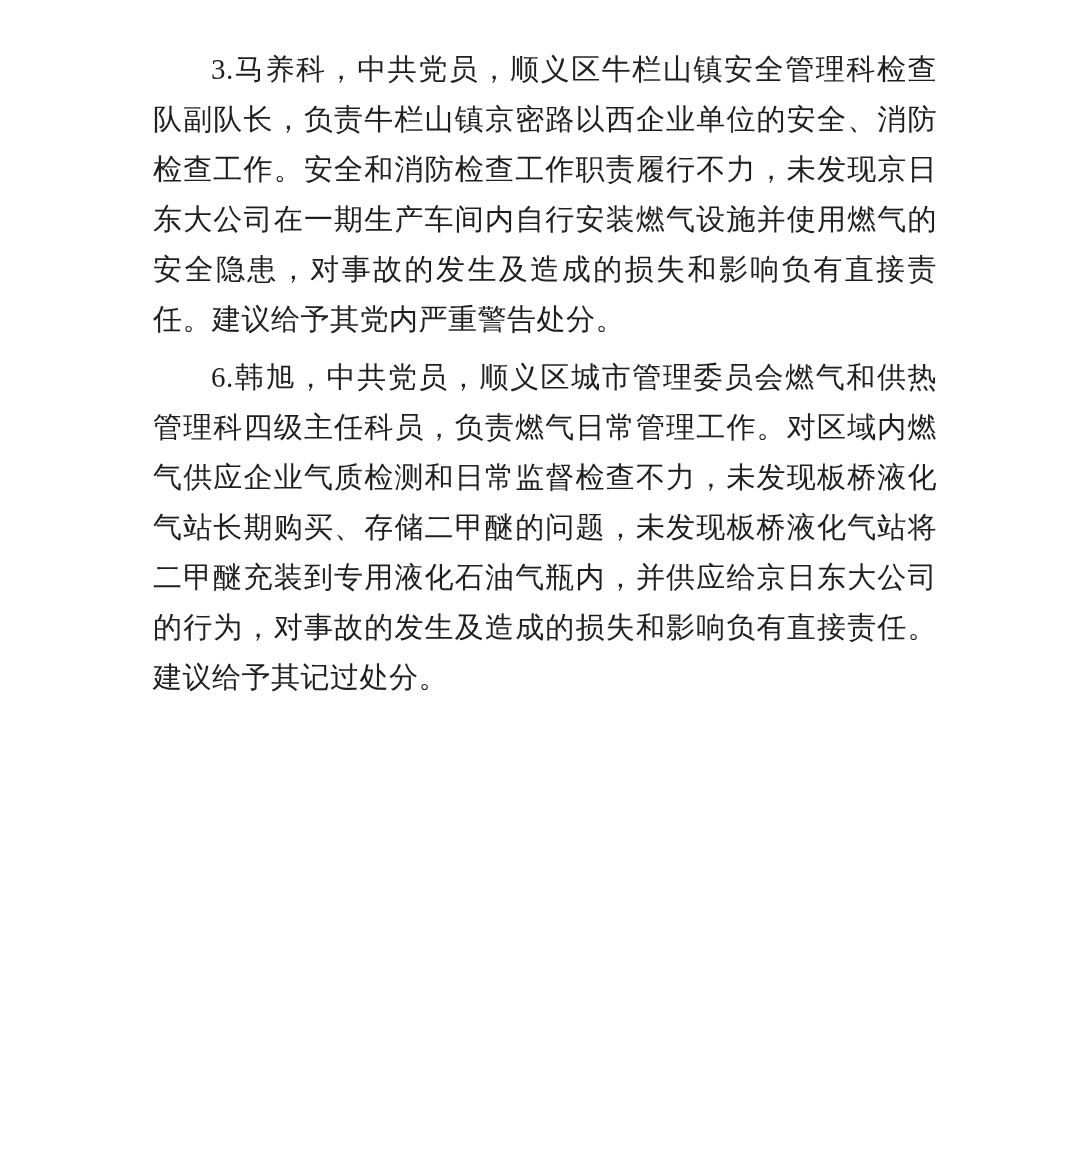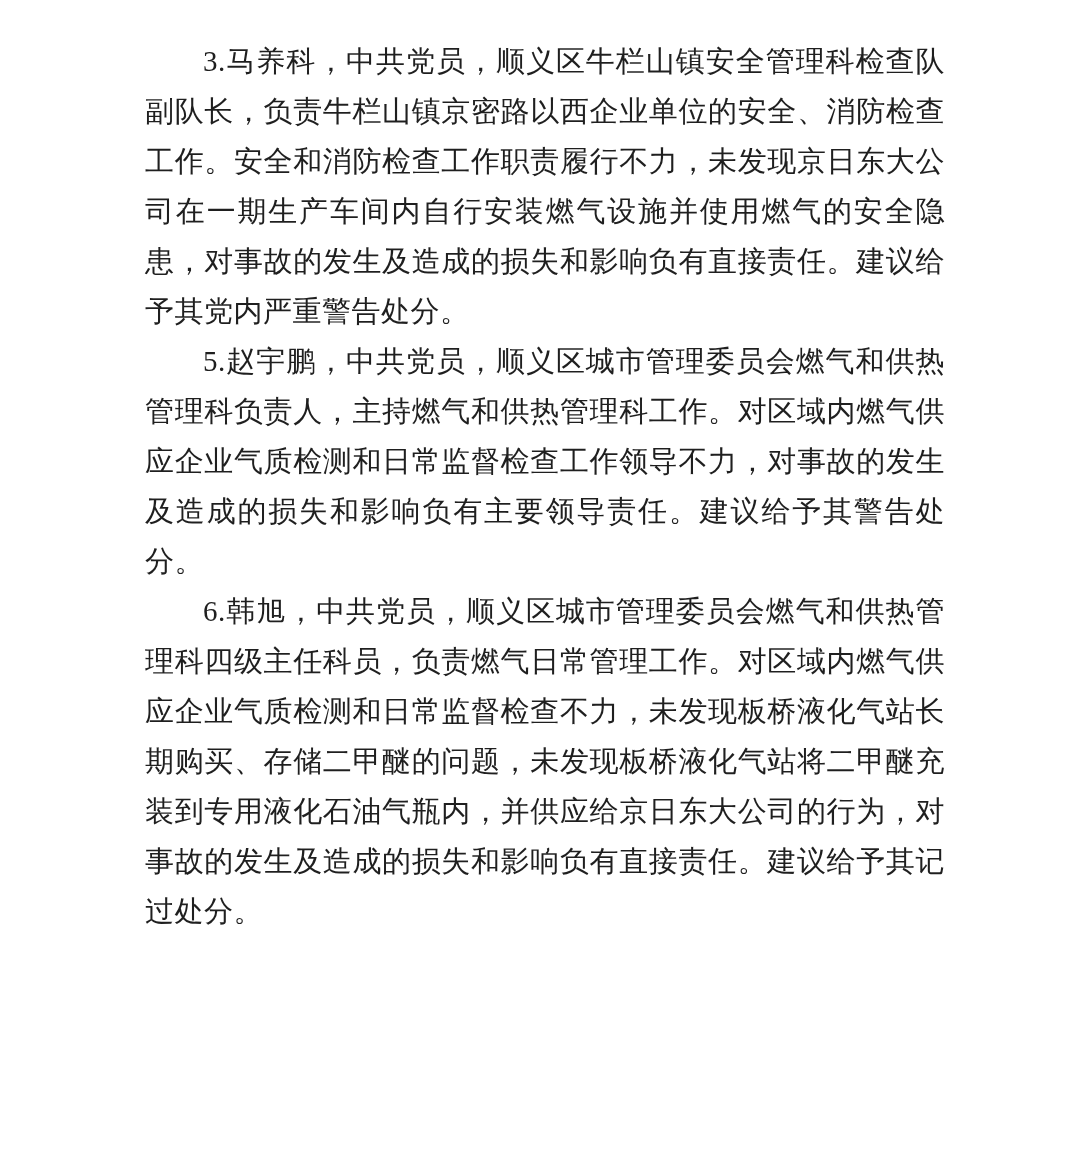--- a/index.html
+++ b/index.html
@@ -16,33 +16,32 @@
     font-family: "Liberation Serif", "DejaVu Serif", serif;
   }
   .doc-body {
     position: absolute;
     top: 36px;
     left: 145px;
     width: 800px;
     color: #1f1f1f;
   }
   .doc-body p {
-    margin: 0;
+    margin: 8px;
     padding: 0;
     font-size: 29px;
     line-height: 50px;
     text-align: justify;
     text-justify: inter-ideograph;
     text-indent: 2em;
     letter-spacing: 0.5px;
     word-break: break-all;
   }
 </style>
 </head>
 <body>
 
 <div class="page">
   <div class="doc-body">
     <p>3.马养科，中共党员，顺义区牛栏山镇安全管理科检查队副队长，负责牛栏山镇京密路以西企业单位的安全、消防检查工作。安全和消防检查工作职责履行不力，未发现京日东大公司在一期生产车间内自行安装燃气设施并使用燃气的安全隐患，对事故的发生及造成的损失和影响负有直接责任。建议给予其党内严重警告处分。</p>
-    <p>5.赵宇鹏，中共党员，顺义区城市管理委员会燃气和供热管理科负责人，主持燃气和供热管理科工作。对区域内燃气供应企业气质检测和日常监督检查工作领导不力，对事故的发生及造成的损失和影响负有主要领导责任。建议给予其警告处分。</p>
     <p>6.韩旭，中共党员，顺义区城市管理委员会燃气和供热管理科四级主任科员，负责燃气日常管理工作。对区域内燃气供应企业气质检测和日常监督检查不力，未发现板桥液化气站长期购买、存储二甲醚的问题，未发现板桥液化气站将二甲醚充装到专用液化石油气瓶内，并供应给京日东大公司的行为，对事故的发生及造成的损失和影响负有直接责任。建议给予其记过处分。</p>
   </div>
 </div>
 
 </body></html>

